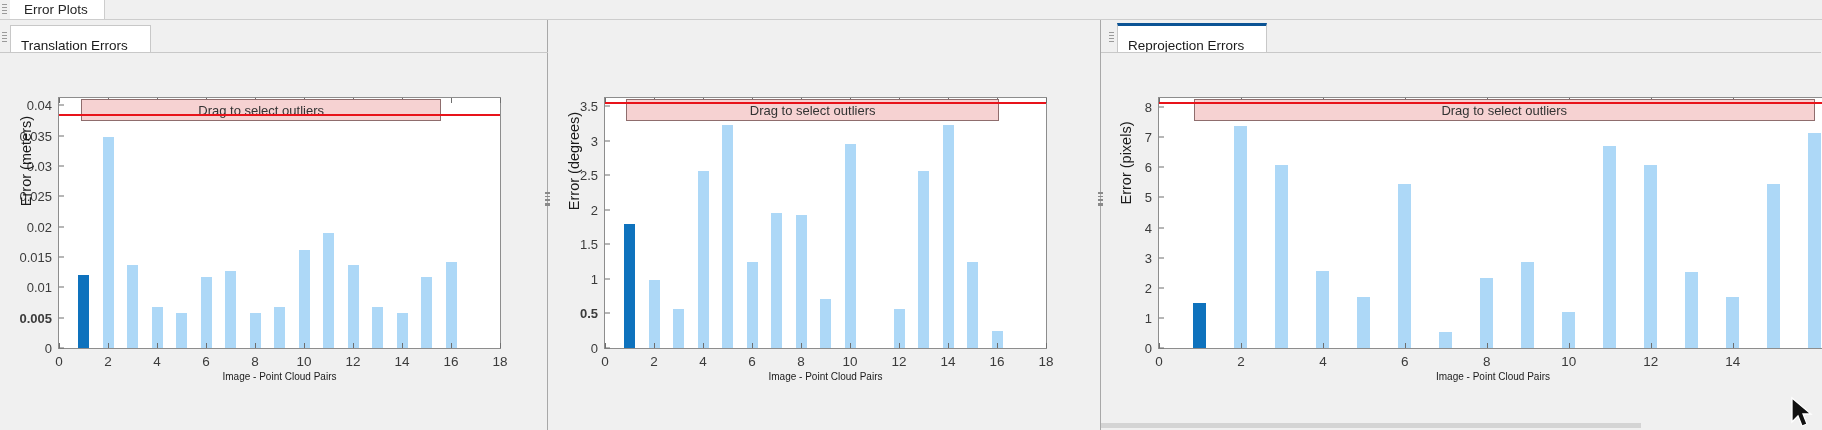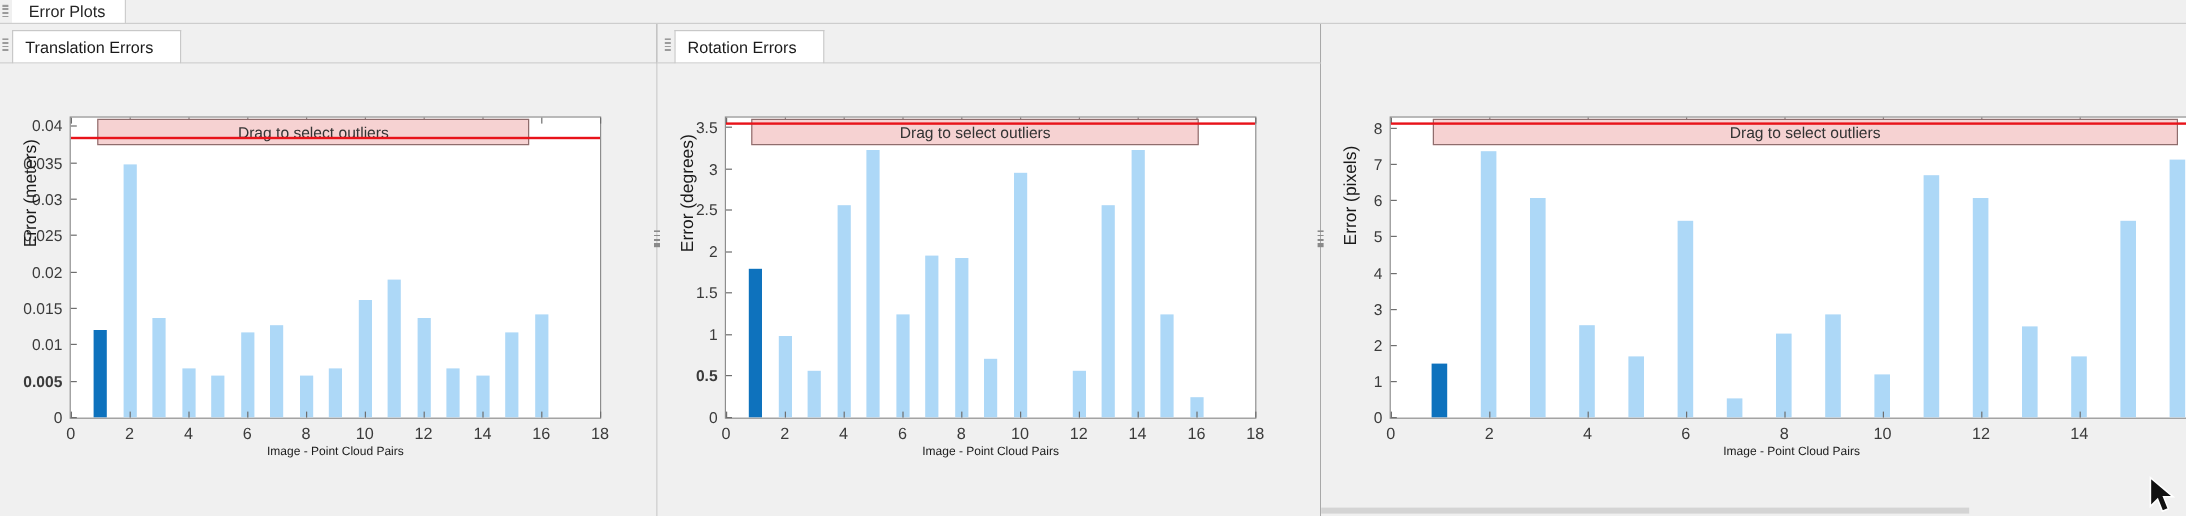--- a/index.html
+++ b/index.html
@@ -64,21 +64,21 @@
                       #8a8a8a 10.5px 12px);
     z-index:5;
   }
 
   
   .tabrow{position:relative;height:33px;}
   .tab{
     position:absolute;top:5px;height:28px;
     background:#ffffff;
     border:1px solid #c8c8c8;border-bottom:none;
-    display:flex;align-items:center;
+    display:flex;align-items:flex-end;
     padding:0 22px 0 10px;
     font-size:13.5px;color:#1a1a1a;
     box-sizing:border-box;
     white-space:nowrap;
   }
   .tab.active-accent{border-top:3px solid #0b5394;top:3px;height:30px;}
   .tab-grip{position:absolute;top:12px;}
   .tabline{
     position:absolute;left:0;top:32px;height:1px;background:#c8c8c8;
   }
@@ -236,27 +236,20 @@
           <div class="xtickmark" style="left: 441px;"></div>
           <div class="xtickmark top" style="left: 441px;"></div>
         </div>
       <div class="ylabel" id="ylab1" style="left: -34px; top: 100px; width: 120px;">Error (meters)</div>
       <div class="xlabel" id="xlab1" style="left: 58px; top: 318px; width: 443px;">Image - Point Cloud Pairs</div>
     </div>
     <div class="splitter-dot"></div>
   </div>
 
   <div class="panel p2">
-    <div class="tabrow">
-      <span class="grip tab-grip" style="left:6px;"></span>
-      <div class="tab" id="tab2" style="left:14px;">
-        <span>Rotation Errors</span>
-      </div>
-      <div class="tabline" style="left:0;width:553px;"></div>
-    </div>
     <div class="plot-wrap">
       <div class="axes" id="axes2" style="left:56px;top:44px;width:443px;height:252px;">
         <div class="plotbox" id="plot2">
             <div class="bar sel" style="left: 19px; width: 11px; height: 123.619px;"></div>
             <div class="bar" style="left: 43.5px; width: 11px; height: 67.6796px;"></div>
             <div class="bar" style="left: 68px; width: 11px; height: 38.674px;"></div>
             <div class="bar" style="left: 92.5px; width: 11px; height: 176.796px;"></div>
             <div class="bar" style="left: 117px; width: 11px; height: 223.066px;"></div>
             <div class="bar" style="left: 141.5px; width: 11px; height: 86.326px;"></div>
             <div class="bar" style="left: 166px; width: 11px; height: 134.669px;"></div>
@@ -320,20 +313,27 @@
           <div class="xtickmark" style="left: 441px;"></div>
           <div class="xtickmark top" style="left: 441px;"></div>
         </div>
       <div class="ylabel" id="ylab2" style="left: -37px; top: 100px; width: 125px;">Error (degrees)</div>
       <div class="xlabel" id="xlab2" style="left: 56px; top: 318px; width: 443px;">Image - Point Cloud Pairs</div>
     </div>
     <div class="splitter-dot"></div>
   </div>
 
   <div class="panel p3">
+    <div class="tabrow">
+      <span class="grip tab-grip" style="left:8px;"></span>
+      <div class="tab active-accent" id="tab3" style="left:16px;">
+        <span>Reprojection Errors</span>
+      </div>
+      <div class="tabline" style="left:0;width:720px;"></div>
+    </div>
     <div class="plot-wrap">
       <div class="axes" id="axes3" style="left:57px;top:44px;width:670px;height:252px;">
         <div class="plotbox" id="plot3">
             <div class="bar sel" style="left: 34.4816px; width: 13px; height: 44.8795px;"></div>
             <div class="bar" style="left: 75.4632px; width: 13px; height: 222.289px;"></div>
             <div class="bar" style="left: 116.445px; width: 13px; height: 183.133px;"></div>
             <div class="bar" style="left: 157.426px; width: 13px; height: 77.1084px;"></div>
             <div class="bar" style="left: 198.408px; width: 13px; height: 50.9036px;"></div>
             <div class="bar" style="left: 239.39px; width: 13px; height: 164.157px;"></div>
             <div class="bar" style="left: 280.371px; width: 13px; height: 15.9639px;"></div>

